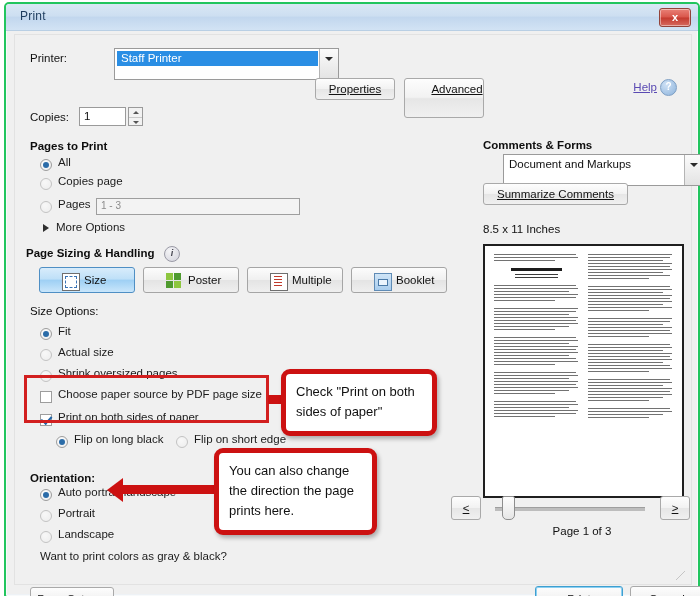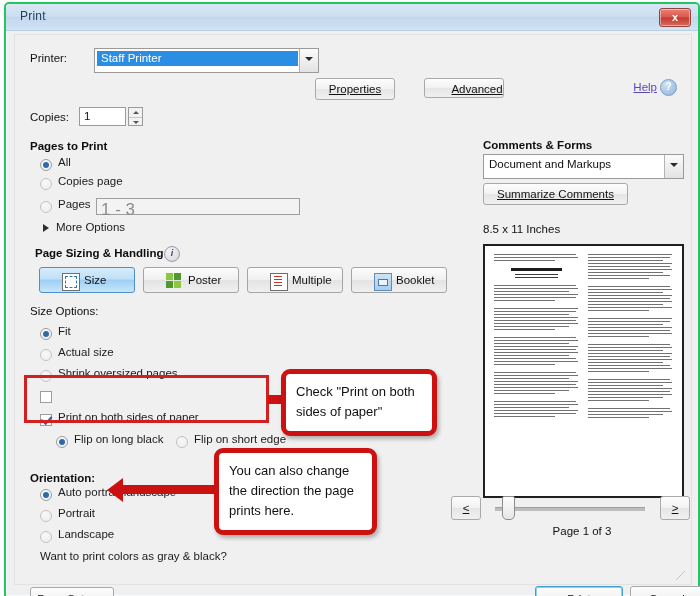--- a/index.html
+++ b/index.html
@@ -43,23 +43,23 @@
   }
   .innerpanel{
     position:absolute;left:7px;top:3px;width:676px;height:549px;
     background:#f0f0f0;border:1px solid #e2e2e2;
   }
 
   
   .row-printer{position:absolute;left:15px;top:13px;}
   .printer-label{position:absolute;left:0;top:4px;font-size:11.5px;color:#111;}
   .combo{
-    position:absolute;box-sizing:border-box;height:25px;
+    position:absolute;box-sizing:border-box;height:32px;
     border:1px solid #9a9a9a;background:#ffffff;
-    font-size:11.5px;color:#111;
+    font-size:11.5px;color:#111;margin-left:20px;
   }
   .combo .val{position:absolute;left:5px;top:3px;white-space:nowrap;}
   .combo .arrowbox{
     position:absolute;right:0;top:0;width:18px;height:100%;
     background:linear-gradient(to bottom,#fbfbfb,#e3e3e3);
     border-left:1px solid #b4b4b4;
   }
   .combo .arrowbox:after{
     content:"";position:absolute;left:5px;top:8px;
     border-left:4px solid transparent;border-right:4px solid transparent;
@@ -71,21 +71,21 @@
     background:#2a8ee4;color:#ffffff;padding-left:4px;
   }
 
   .btn{
     position:absolute;box-sizing:border-box;
     background:linear-gradient(to bottom,#fdfdfd 0%,#f2f2f2 48%,#e6e6e6 52%,#f0f0f0 100%);
     border:1px solid #a9a9a9;border-radius:3px;
     font-size:11.5px;color:#111;text-align:center;cursor:pointer;text-decoration:underline;
   }
   #btn-properties{left:300px;top:43px;width:80px;height:22px;line-height:20px;}
-  #btn-advanced{left:409px;top:43px;width:80px;height:20px;line-height:20px;padding-left:26px;}
+  #btn-advanced{left:389px;top:43px;width:80px;height:40px;line-height:20px;padding-left:26px;}
 
   #help-link{
     position:absolute;right:34px;top:46px;font-size:11.5px;color:#5a4ab3;
     text-decoration:underline;cursor:pointer;
   }
   #help-icon{
     position:absolute;right:14px;top:44px;width:15px;height:15px;border-radius:50%;
     background:radial-gradient(circle at 35% 30%,#cfe1f5,#8db4dc);
     border:1px solid #7e9fc4;color:#ffffff;font-size:10px;font-weight:bold;
     text-align:center;line-height:14px;cursor:pointer;
@@ -105,21 +105,21 @@
   .spinner div{position:relative;height:50%;}
   .spinner div+div{border-top:1px solid #c9c9c9;}
   .spinner .up:after{content:"";position:absolute;left:4px;top:3px;
     border-left:3px solid transparent;border-right:3px solid transparent;border-bottom:3px solid #555;}
   .spinner .dn:after{content:"";position:absolute;left:4px;top:3px;
     border-left:3px solid transparent;border-right:3px solid transparent;border-top:3px solid #555;}
 
   
   .sect{position:absolute;font-size:11.5px;font-weight:bold;color:#0d0d0d;}
   #sect-pages{left:15px;top:105px;}
-  #sect-sizing{left:20px;top:212px;}
+  #sect-sizing{left:11px;top:212px;}
   #sect-orientation{left:15px;top:437px;}
   #sect-sizeopts{left:15px;top:270px;font-weight:normal;}
   #sect-comments{left:468px;top:104px;}
 
   #info-icon{
     position:absolute;left:149px;top:211px;width:14px;height:14px;border-radius:50%;
     background:radial-gradient(circle at 35% 30%,#f4f4f6,#d3d3dc);
     border:1px solid #9a9aa6;color:#45454f;font-size:9px;font-weight:bold;
     font-style:italic;text-align:center;line-height:13px;cursor:pointer;
   }
@@ -141,21 +141,21 @@
   }
   .ckbox.on:after{
     content:"";position:absolute;left:2px;top:-1px;width:5px;height:8px;
     border:solid #1e64a8;border-width:0 2px 2px 0;transform:rotate(42deg);
   }
   .opt-text{position:absolute;font-size:11.5px;color:#1b1b1b;}
 
   
   #pages-input{
     position:absolute;left:81px;top:163px;width:204px;height:17px;box-sizing:border-box;
-    border:1px solid #9e9e9e;background:#f3f3f3;color:#8c8c8c;font-size:17px;
+    border:1px solid #9e9e9e;background:#f3f3f3;color:#8c8c8c;font-size:10px;
     padding:1px 0 0 4px;
   }
   #more-options-tri{
     position:absolute;left:28px;top:189px;width:0;height:0;
     border-top:4px solid transparent;border-bottom:4px solid transparent;border-left:6px solid #2f2f2f;
     cursor:pointer;
   }
   #more-options-label{position:absolute;left:41px;top:186px;font-size:11.5px;color:#1b1b1b;cursor:pointer;}
 
   
@@ -328,20 +328,21 @@
         <div class="radio on" style="left:25px;top:293px;"></div>
         <div class="opt-text" style="left:43px;top:290px;">Fit</div>
 
         <div class="radio off" style="left:25px;top:314px;"></div>
         <div class="opt-text" style="left:43px;top:311px;">Actual size</div>
 
         <div class="radio off" style="left:25px;top:335px;"></div>
         <div class="opt-text" style="left:43px;top:332px;">Shrink oversized pages</div>
 
         <div class="ckbox" style="left:25px;top:356px;"></div>
+        <div class="opt-text" style="left:43px;top:353px;">Choose paper source by PDF page size</div>
 
         <div class="ckbox on" style="left:25px;top:379px;"></div>
         <div class="opt-text" style="left:43px;top:376px;">Print on both sides of paper</div>
 
         <div class="radio on" style="left:41px;top:401px;"></div>
         <div class="opt-text" style="left:59px;top:398px;">Flip on long black</div>
 
         <div class="radio off" style="left:161px;top:401px;"></div>
         <div class="opt-text" style="left:179px;top:398px;">Flip on short edge</div>
 

